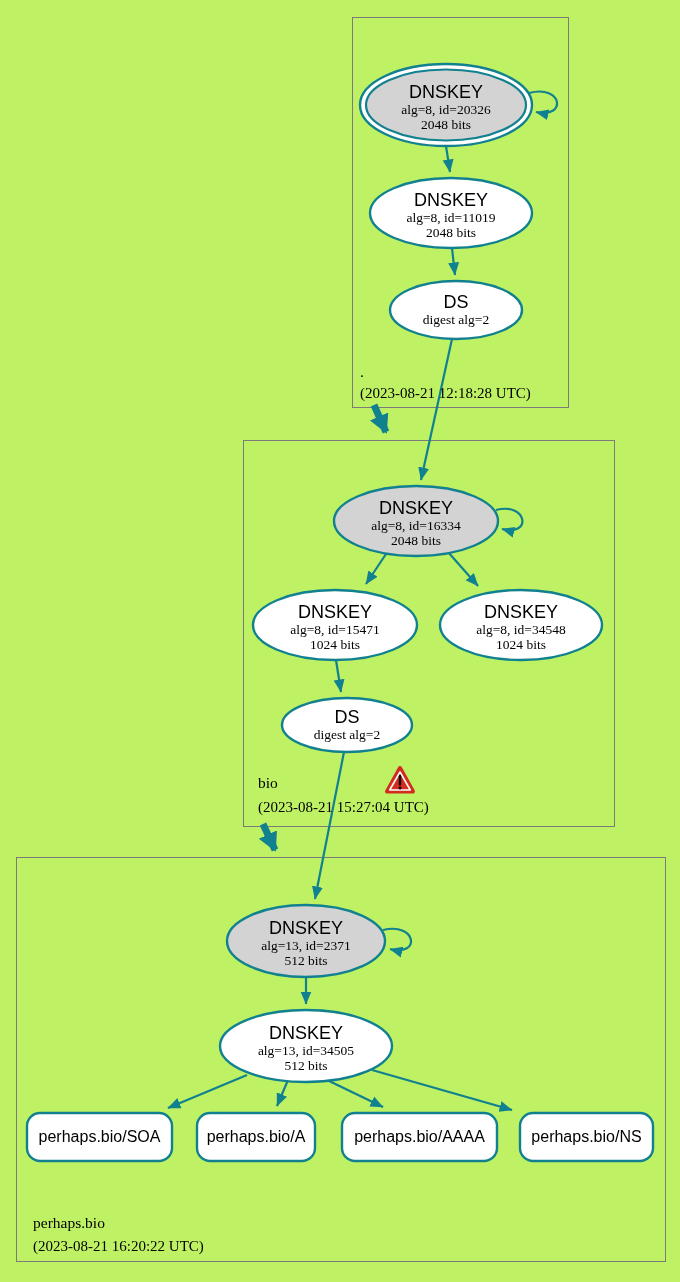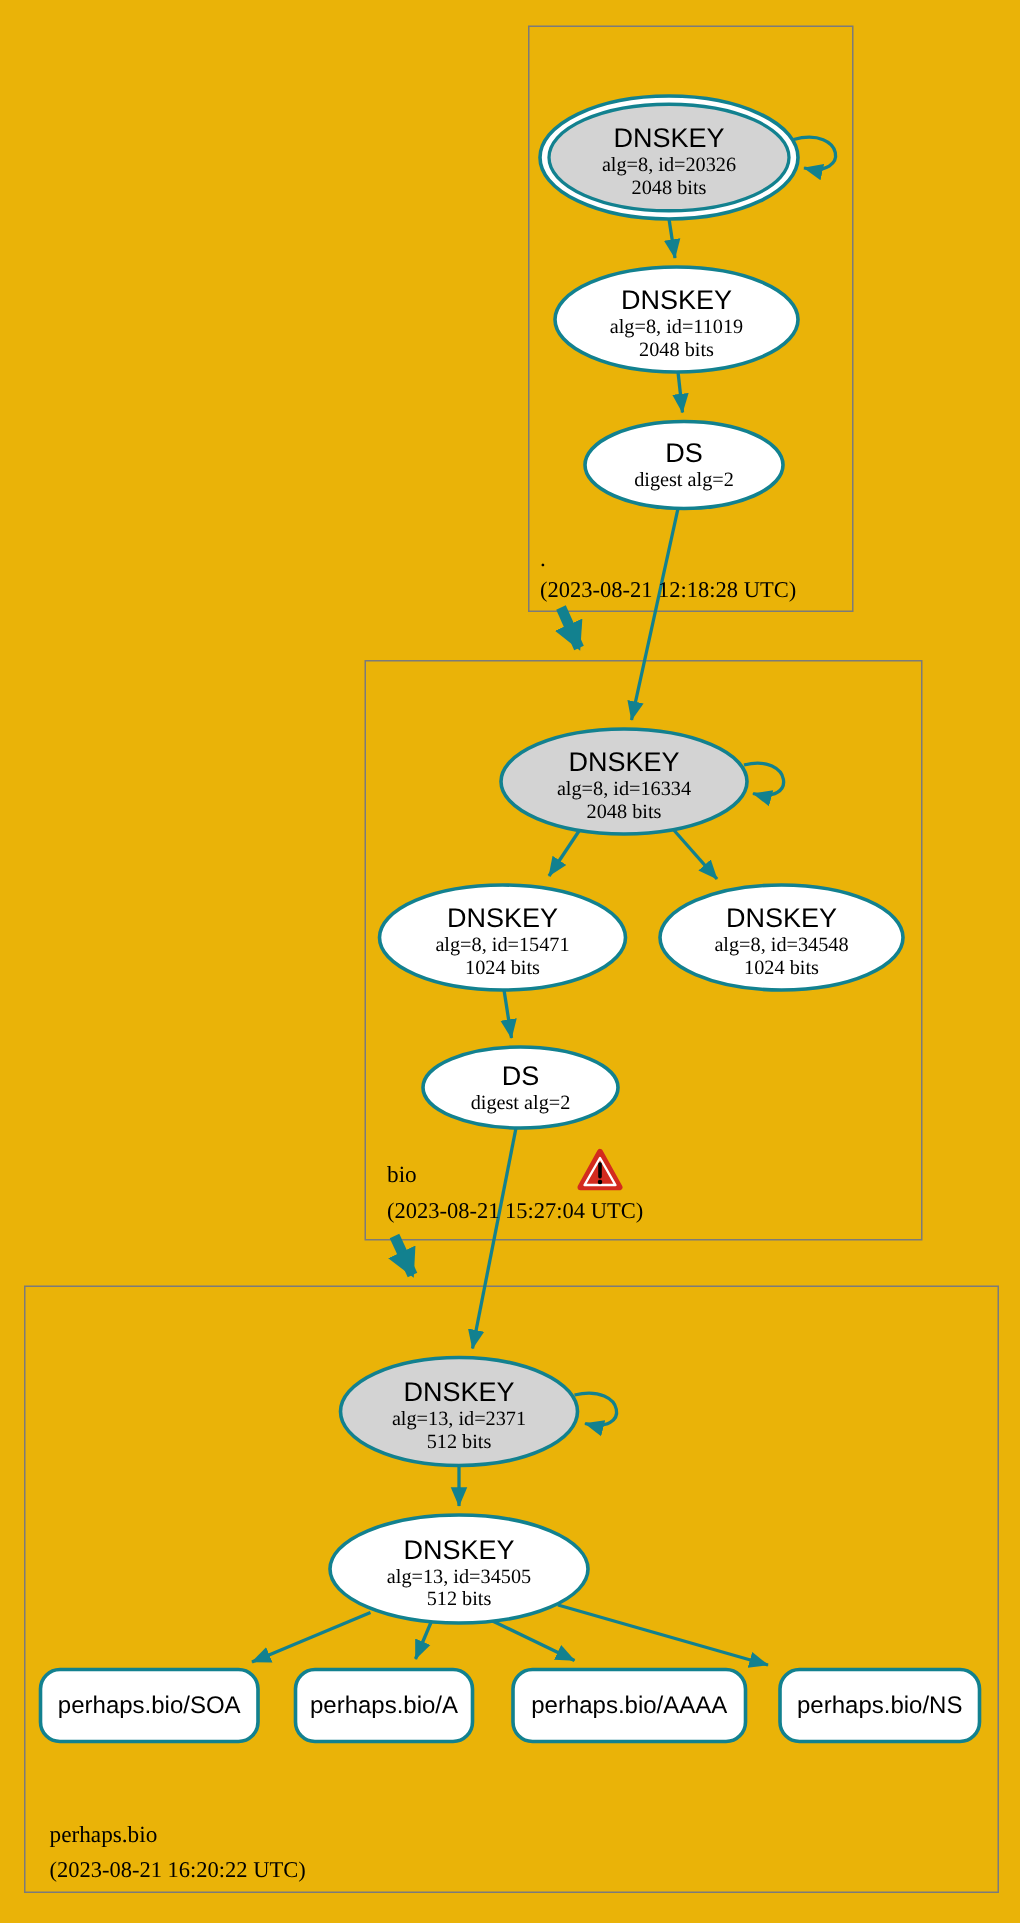--- a/index.html
+++ b/index.html
@@ -1,19 +1,19 @@
 <!DOCTYPE html>
 <html><head>
 <meta charset="utf-8">
 <style>
   html,body { margin:0; padding:0; background:#ffffff; }
   #canvas {
     position:relative;
     width:680px; height:1282px;
-    background:#eab308;
+    background:#bef264;
     font-family:"Liberation Sans", sans-serif;
   }
   svg { display:block; }
 
   .zonebox { fill:none; stroke:#7b7b7b; stroke-width:1; }
   .edge    { fill:none; stroke:#12818f; stroke-width:2.2; }
   .edge-thick { fill:none; stroke:#12818f; stroke-width:7; }
   .ellipse { stroke:#12818f; stroke-width:2.4; fill:#ffffff; }
   .ellipse.ksk { fill:#d3d3d3; }
   .ellipse.inner { fill:#d3d3d3; stroke-width:2.2; }

